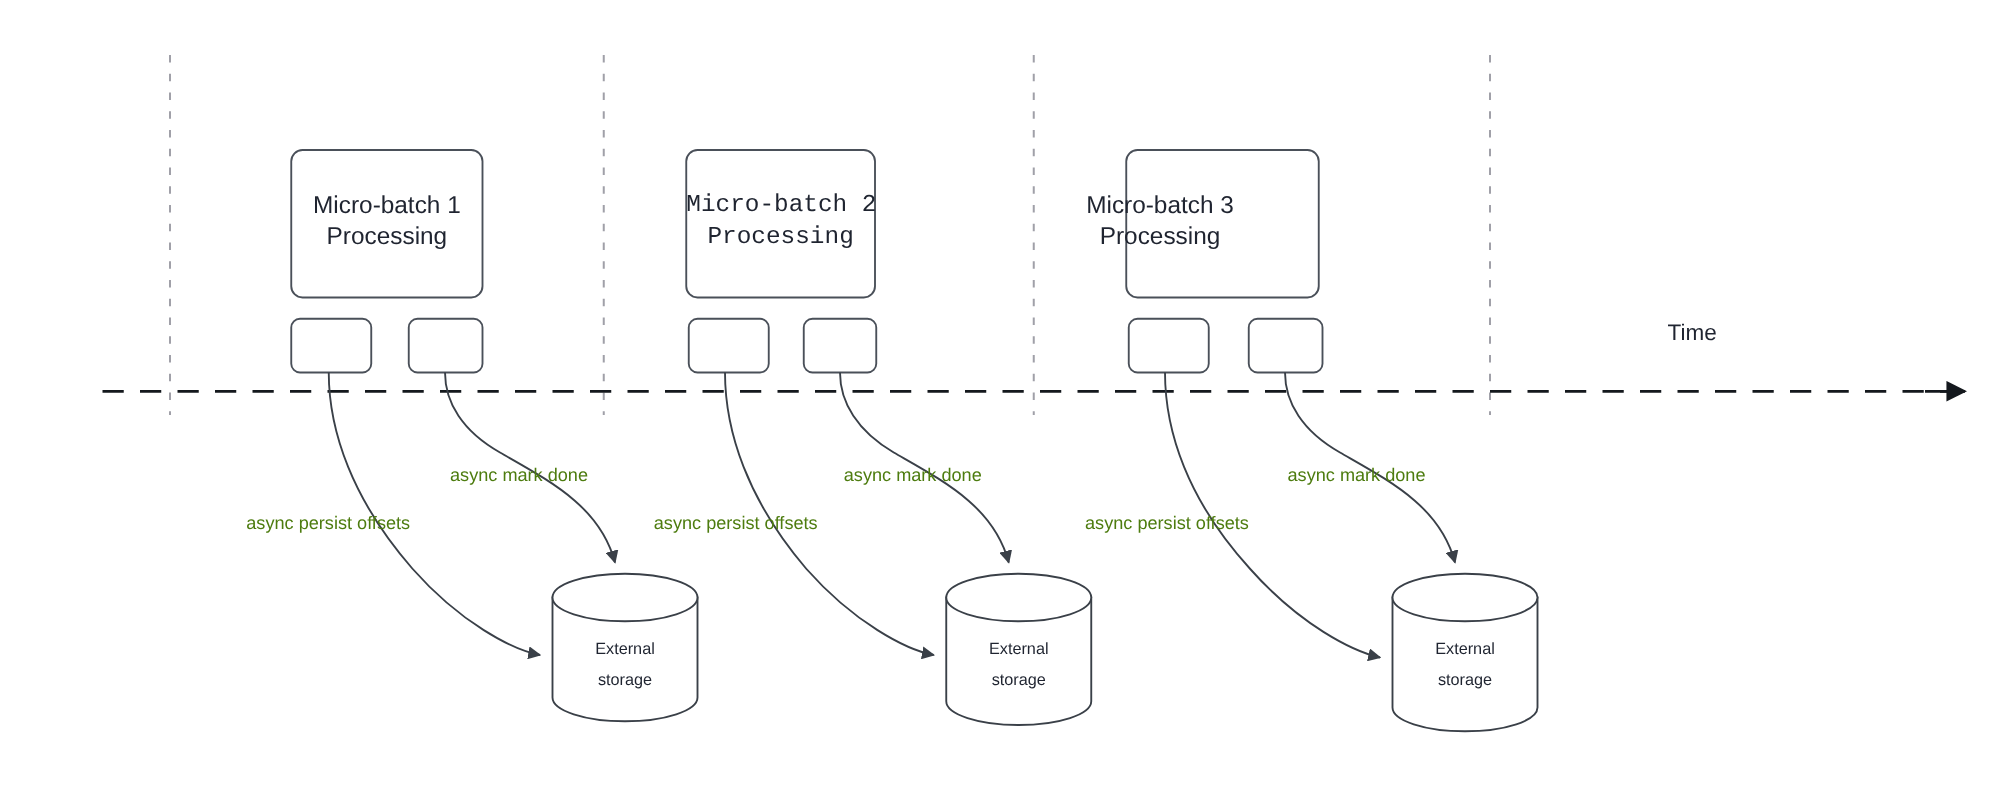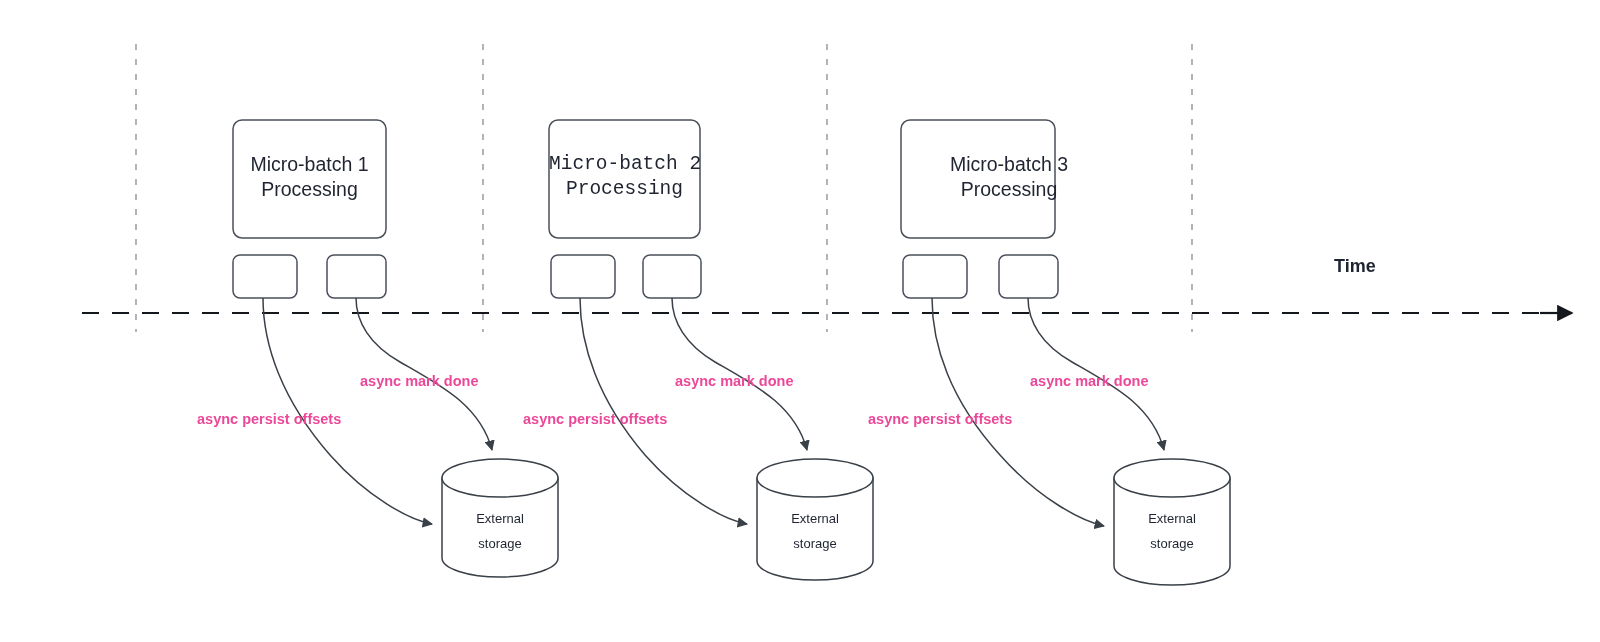--- a/index.html
+++ b/index.html
@@ -40,23 +40,23 @@
     font-size: 13px;
     line-height: 25px;
     text-align: center;
   }
   .time-label {
     font-size: 18px;
     line-height: 22px;
   }
   .flow-label {
     font-size: 14.5px;
-    font-weight: bold;
+    font-weight: normal;
     line-height: 18px;
-    color: #ec4899;
+    color: #4d7c0f;
   }
 </style>
 </head>
 <body>
 
 <div id="canvas">
 
   <svg id="svg-layer" viewBox="0 0 1600 642">
     <defs>
       <marker id="arrowend" viewBox="0 0 10 10" refX="9" refY="5" markerWidth="7" markerHeight="7" orient="auto-start-reverse">
@@ -140,26 +140,26 @@
     <div>Micro-batch 2</div>
     <div>Processing</div>
   </div>
   <div class="flow-label" style="left:523px; top:410px;">async persist offsets</div>
   <div class="flow-label" style="left:675px; top:372px;">async mark done</div>
   <div class="cyl-label" style="left:757px; top:506px; width:116px;">
     <div>External</div>
     <div>storage</div>
   </div>
 
-  <div class="proc-box-label" style="left:932px; top:152px; width:154px;">
+  <div class="proc-box-label" style="left:851px; top:152px; width:154px;">
     <div>Micro-batch 3</div>
     <div>Processing</div>
   </div>
   <div class="flow-label" style="left:868px; top:410px;">async persist offsets</div>
   <div class="flow-label" style="left:1030px; top:372px;">async mark done</div>
   <div class="cyl-label" style="left:1114px; top:506px; width:116px;">
     <div>External</div>
     <div>storage</div>
   </div>
 
-  <div class="time-label" style="left:1334px; top:255px;font-weight:bold;">Time</div>
+  <div class="time-label" style="left:1334px; top:255px;">Time</div>
 
 </div>
 
 </body></html>

